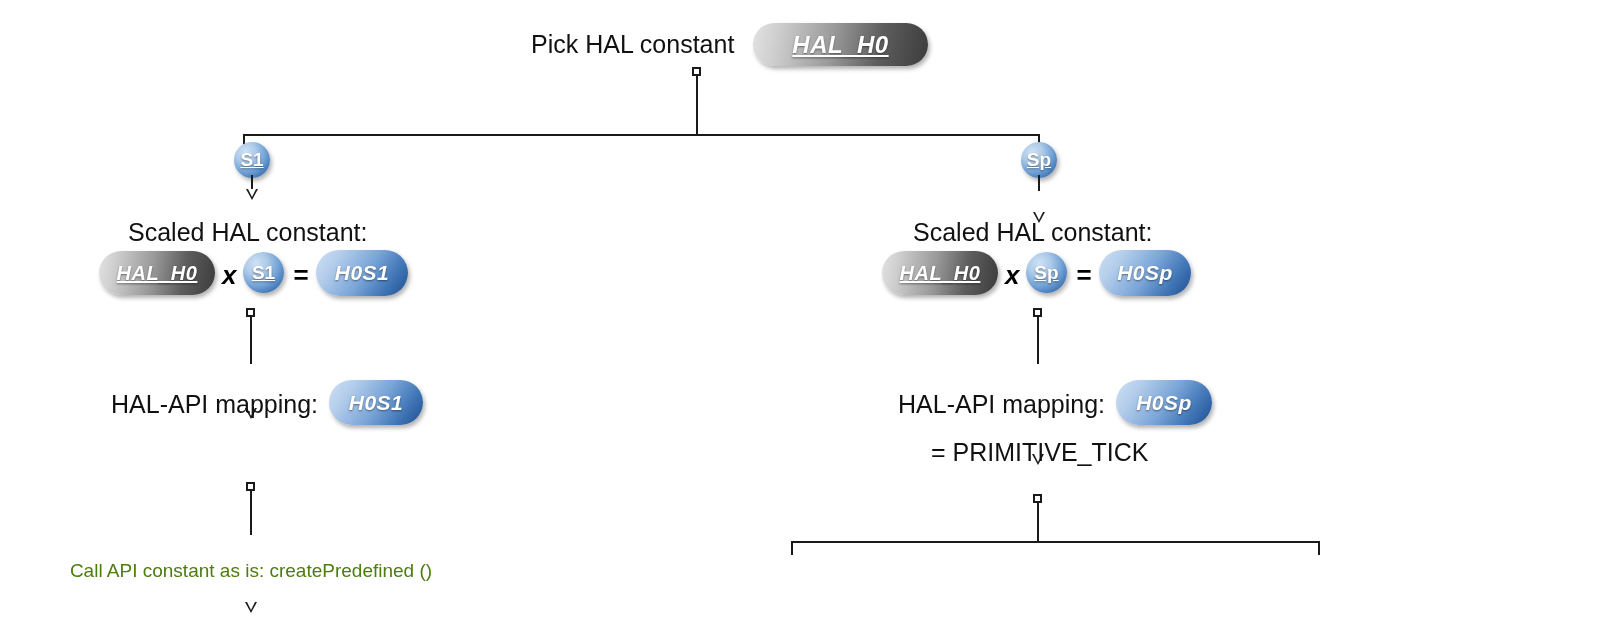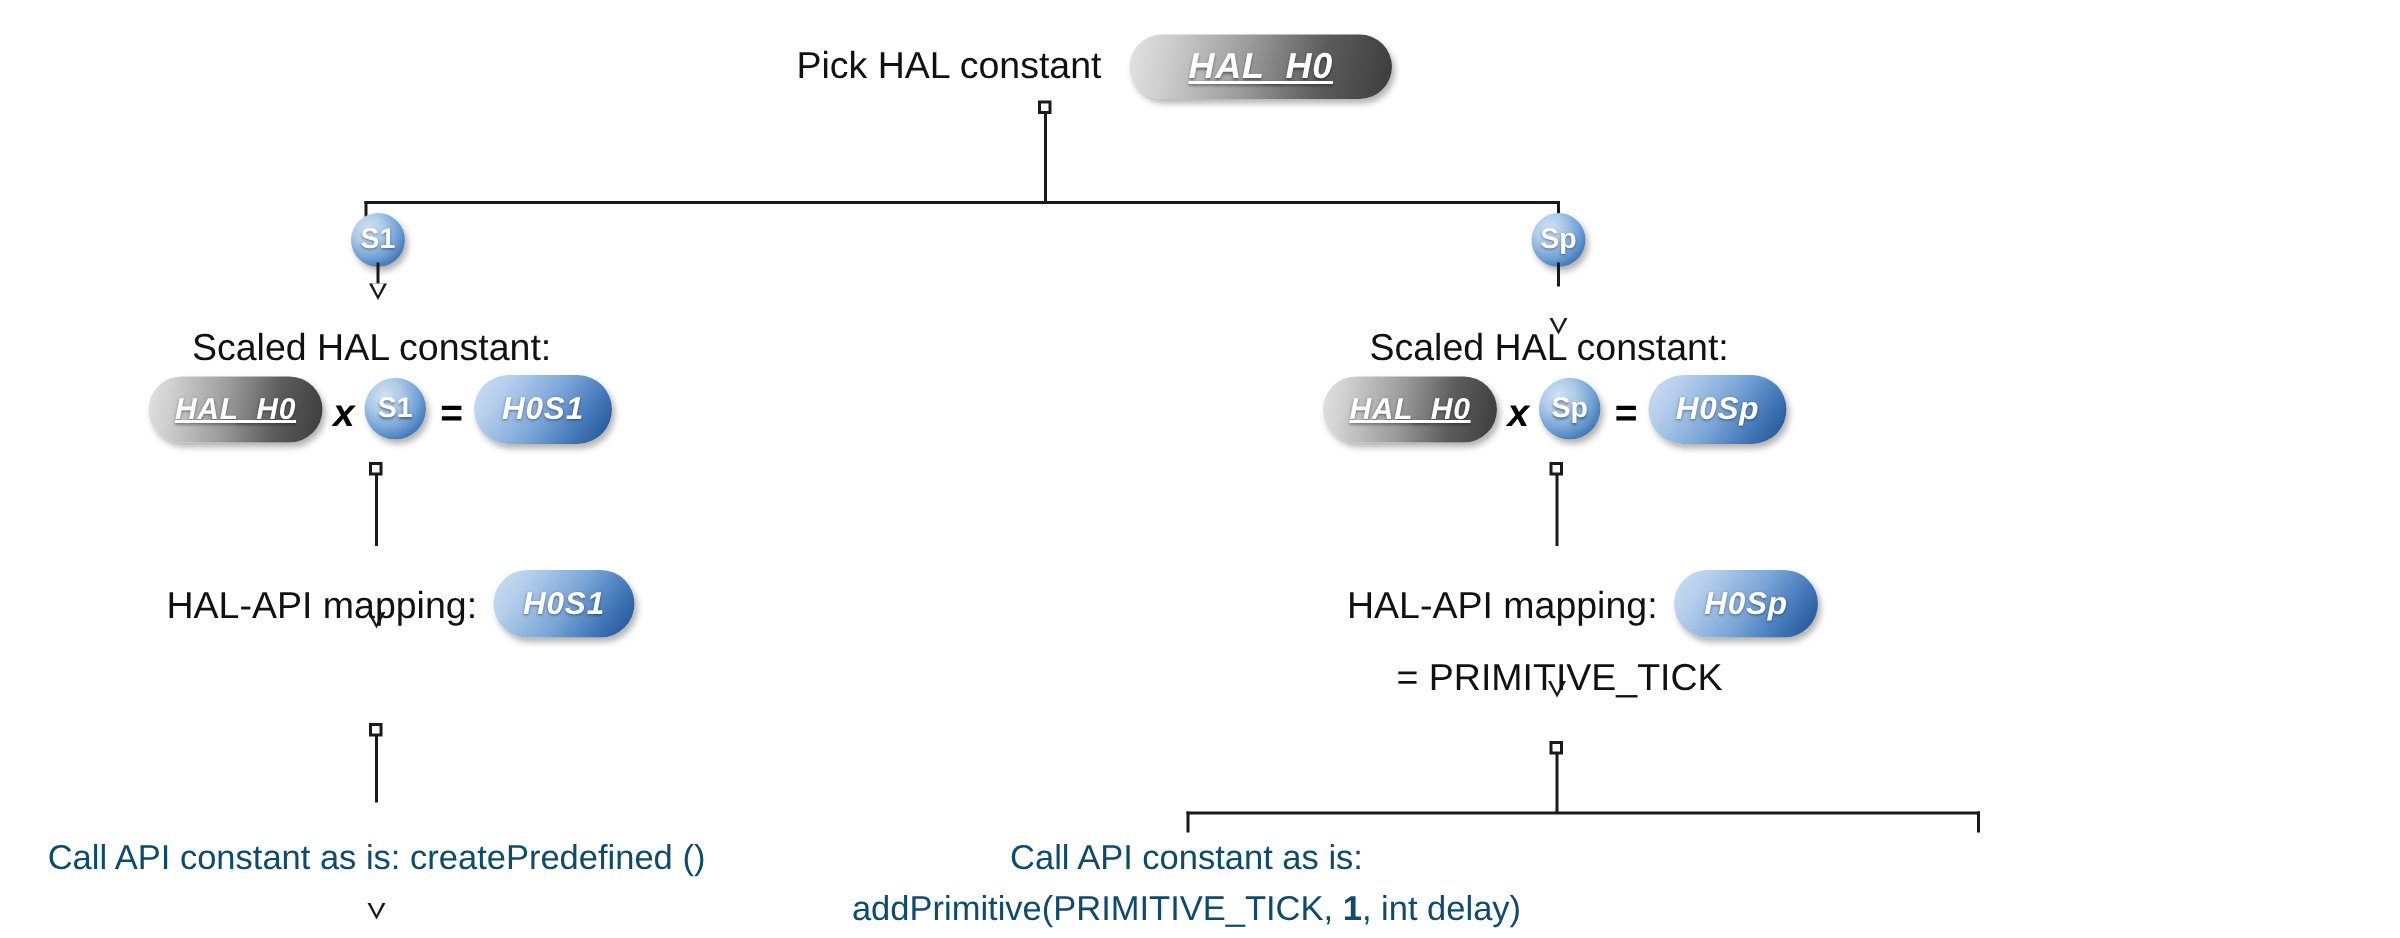--- a/index.html
+++ b/index.html
@@ -26,24 +26,24 @@
   
   .lbl {
     font-size: 25px;
     line-height: 30px;
     color: #111111;
     white-space: nowrap;
     font-family: "Liberation Sans", sans-serif;
   }
 
   .multi {
-    font-size: 23px;
+    font-size: 19px;
     line-height: 34px;
     text-align: center;
-    color: #0c4a6e;
+    color: #4d7c0f;
     font-family: "Liberation Sans", sans-serif;
     white-space: nowrap;
   }
 
   
   .pill {
     display: inline-flex;
     align-items: center;
     justify-content: center;
     border-radius: 999px;
@@ -67,20 +67,21 @@
     display: inline-flex;
     align-items: center;
     justify-content: center;
     border-radius: 50%;
     color: #ffffff;
     font-weight: bold;
     box-shadow: 2px 3px 4px rgba(0,0,0,0.30);
     text-shadow: 0 1px 2px rgba(0,0,0,0.45);
     background: radial-gradient(circle at 32% 28%, #cfe1f4 0%, #aecbe8 28%, #6e9fd4 58%, #3a6fb0 82%, #1f4f8c 100%);
     box-sizing: border-box;
+    text-decoration: underline;
   }
 
   .op {
     font-weight: bold;
     font-style: italic;
     font-size: 26px;
     color: #000000;
   }
 
   
@@ -186,19 +187,15 @@
   <div class="abs lbl" style="left:931px; top:425px;">= PRIMITIVE_TICK</div>
 
   <div class="abs sq" style="left:1033px; top:482px;"></div>
   <div class="abs vline" style="left:1037px; top:490px; height:40px;"></div>
   <div class="abs hline" style="left:791px; top:529px; width:529px;"></div>
   <div class="abs vline" style="left:791px; top:529px; height:14px;"></div>
   <div class="abs arrow-open" style="left:786px; top:541px;"></div>
   <div class="abs vline" style="left:1318px; top:529px; height:14px;"></div>
   <div class="abs arrow-open" style="left:1313px; top:541px;"></div>
 
-  <div class="abs multi" style="left:537px; top:542px; width:508px;">
-    <div>Call API constant as is:</div>
-    <div><span>addPrimitive(PRIMITIVE_TICK, </span><b>1</b><span>, int delay)</span></div>
-  </div>
 
 
 </div>
 
 </body></html>

